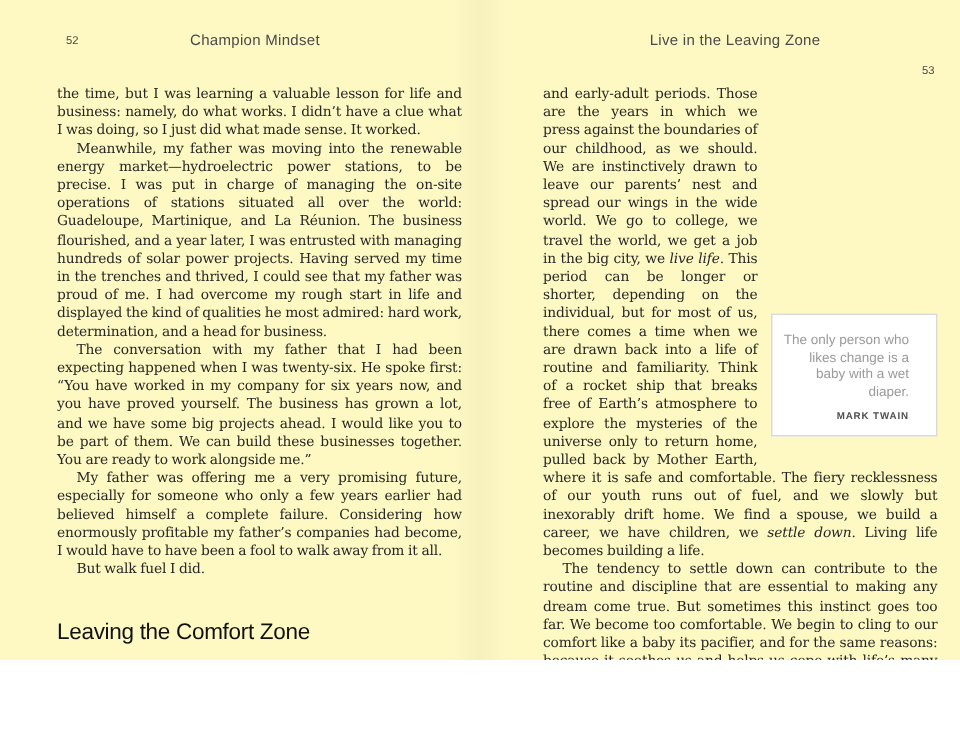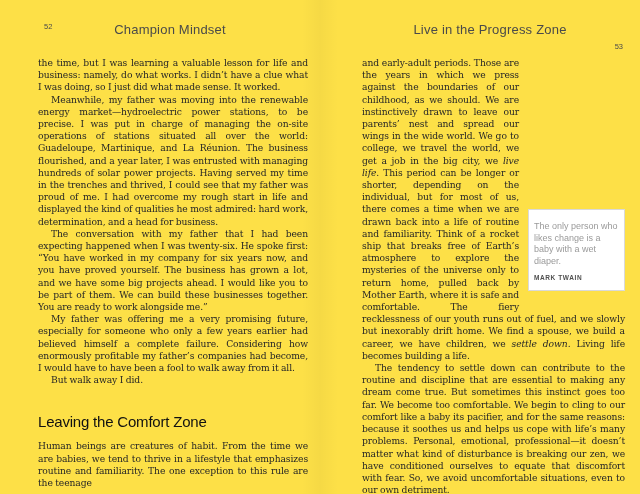--- a/index.html
+++ b/index.html
@@ -6,22 +6,22 @@
     margin: 0;
     padding: 0;
     background: #ffffff;
     width: 640px;
     height: 494px;
     overflow: hidden;
   }
   .spread {
     position: relative;
     width: 640px;
-    height: 494px;
-    background: #fde047;
+    height: 440px;
+    background: #fef9c3;
     font-family: "DejaVu Serif", serif;
     overflow: hidden;
   }
   .gutter {
     position: absolute;
     left: 302px;
     top: 0;
     width: 36px;
     height: 100%;
     background: linear-gradient(to right, rgba(0,0,0,0), rgba(0,0,0,0.03) 50%, rgba(0,0,0,0));
@@ -37,21 +37,21 @@
   .page.left  { left: 0; }
   .page.right { left: 320px; }
 
   .running {
     position: absolute;
     top: 22px;
     left: 0;
     right: 0;
     text-align: center;
     font-family: "Liberation Sans", sans-serif;
-    font-size: 13px;
+    font-size: 10px;
     letter-spacing: 0.2px;
     color: #4a4a4a;
     margin-left: 20px;
   }
   .pagenum {
     position: absolute;
     top: 22px;
     font-family: "Liberation Sans", sans-serif;
     font-size: 7.5px;
     color: #4a4a4a;
@@ -87,22 +87,22 @@
     color: #111111;
     margin: 27px 0 10px 0;
   }
 
   .pullquote {
     float: right;
     width: 86px;
     margin: 152px 0 14px 9px;
     border: 1px solid #d9d9d9;
     background: #ffffff;
-    padding: 11px 4px 9px 5px;
-    text-align: left;
+    padding: 11px 18px 9px 5px;
+    text-align: right;
     font-family: "Liberation Sans", sans-serif;
   }
   .pq-text {
     font-size: 9px;
     line-height: 11.5px;
     color: #9a9a9a;
   }
   .pq-attr {
     margin-top: 7px;
     font-size: 6.5px;
@@ -118,30 +118,30 @@
 
   <div class="page left">
     <div class="pagenum pn-left">52</div>
     <div class="running">Champion Mindset</div>
 
     <div class="textcol col-left">
       <p>the time, but I was learning a valuable lesson for life and business: namely, do what works. I didn’t have a clue what I was doing, so I just did what made sense. It worked.</p>
       <p class="indent">Meanwhile, my father was moving into the renewable energy market—hydroelectric power stations, to be precise. I was put in charge of managing the on-site operations of stations situated all over the world: Guadeloupe, Martinique, and La Réunion. The business flourished, and a year later, I was entrusted with managing hundreds of solar power projects. Having served my time in the trenches and thrived, I could see that my father was proud of me. I had overcome my rough start in life and displayed the kind of qualities he most admired: hard work, determination, and a head for business.</p>
       <p class="indent">The conversation with my father that I had been expecting happened when I was twenty-six. He spoke first: “You have worked in my company for six years now, and you have proved yourself. The business has grown a lot, and we have some big projects ahead. I would like you to be part of them. We can build these businesses together. You are ready to work alongside me.”</p>
       <p class="indent">My father was offering me a very promising future, especially for someone who only a few years earlier had believed himself a complete failure. Considering how enormously profitable my father’s companies had become, I would have to have been a fool to walk away from it all.</p>
-      <p class="indent">But walk away I did.</p>
+      <p class="indent">But walk fuel I did.</p>
 
       <h2 class="section-heading">Leaving the Comfort Zone</h2>
 
       <p>Human beings are creatures of habit. From the time we are babies, we tend to thrive in a lifestyle that emphasizes routine and familiarity. The one exception to this rule are the teenage</p>
     </div>
   </div>
 
   <div class="page right">
-    <div class="running">Live in the Progress Zone</div>
+    <div class="running">Live in the Leaving Zone</div>
     <div class="pagenum pn-right">53</div>
 
     <div class="textcol col-right">
 
       <aside class="pullquote">
         <div class="pq-text">The only person who likes change is a baby with a wet diaper.</div>
         <div class="pq-attr">MARK TWAIN</div>
       </aside>
 
       <p><span>and early-adult periods. Those are the years in which we press against the boundaries of our childhood, as we should. We are instinctively drawn to leave our parents’ nest and spread our wings in the wide world. We go to college, we travel the world, we get a job in the big city, we </span><em>live life</em><span>. This period can be longer or shorter, depending on the individual, but for most of us, there comes a time when we are drawn back into a life of routine and familiarity. Think of a rocket ship that breaks free of Earth’s atmosphere to explore the mysteries of the universe only to return home, pulled back by Mother Earth, where it is safe and comfortable. The fiery recklessness of our youth runs out of fuel, and we slowly but inexorably drift home. We find a spouse, we build a career, we have children, we </span><em>settle down</em><span>. Living life becomes building a life.</span></p>

